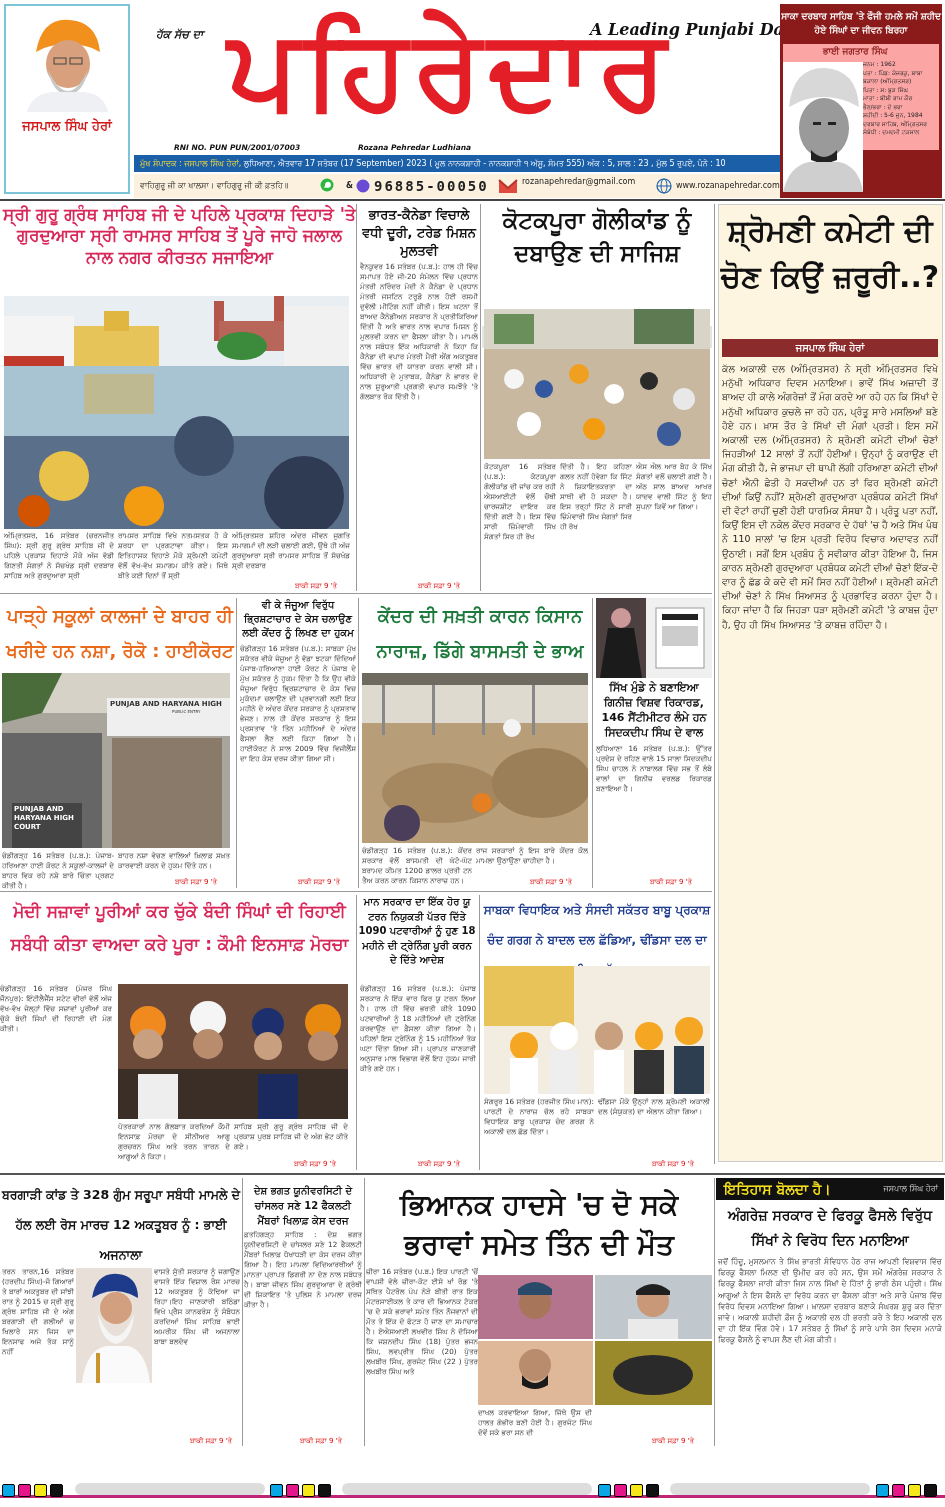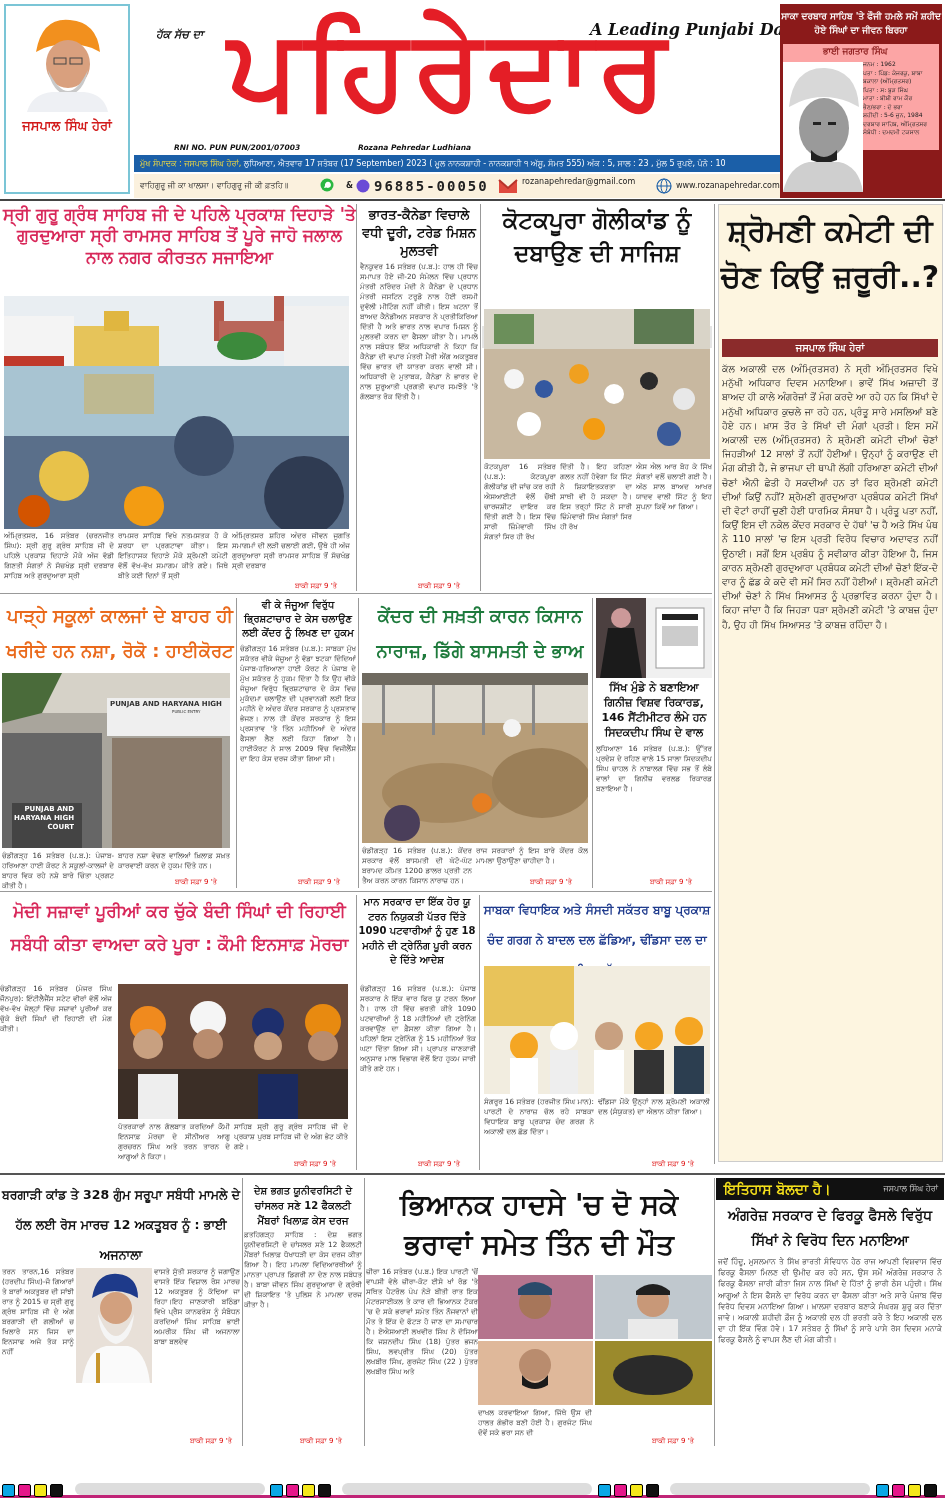--- a/index.html
+++ b/index.html
@@ -205,21 +205,21 @@
     <rect width="228" height="175" fill="#a9a59c"></rect>
     <rect x="0" y="0" width="228" height="40" fill="#d6d2c8"></rect>
     <rect x="105" y="25" width="123" height="38" fill="#efefef"></rect>
     <rect x="0" y="60" width="100" height="115" fill="#666"></rect>
     <rect x="110" y="65" width="110" height="110" fill="#8a7a6a"></rect>
     <rect x="10" y="130" width="70" height="45" fill="#444"></rect>
     <path d="M0 0 L60 0 L40 40 L0 50 Z" fill="#4a6b3a"></path>
   </svg>
   <div style="position:absolute; left:108px; top:27px; font-size:7px; font-weight:bold; color:#333;">PUNJAB AND HARYANA HIGH</div>
   <div style="position:absolute; left:170px; top:36px; font-size:4px; color:#333;">PUBLIC ENTRY</div>
-  <div style="position:absolute; left:12px; top:132px; width:60px; font-size:7px; line-height:9px; font-weight:bold; color:#fff;text-align:right;">PUNJAB AND HARYANA HIGH COURT</div>
+  <div style="position:absolute; left:12px; top:132px; width:60px; font-size:7px; line-height:9px; font-weight:bold; color:#fff;">PUNJAB AND HARYANA HIGH COURT</div>
 </div>
 <div class="abs col-text" style="left:2px; top:851px; width:112px; height:38px;">ਚੰਡੀਗੜ੍ਹ 16 ਸਤੰਬਰ (ਪ.ਬ.): ਪੰਜਾਬ-ਹਰਿਆਣਾ ਹਾਈ ਕੋਰਟ ਨੇ ਸਕੂਲਾਂ-ਕਾਲਜਾਂ ਦੇ ਬਾਹਰ ਵਿਕ ਰਹੇ ਨਸ਼ੇ ਬਾਰੇ ਚਿੰਤਾ ਪ੍ਰਗਟ ਕੀਤੀ ਹੈ।</div>
 <div class="abs col-text" style="left:118px; top:851px; width:112px; height:28px;">ਬਾਹਰ ਨਸ਼ਾ ਵੇਚਣ ਵਾਲਿਆਂ ਖ਼ਿਲਾਫ਼ ਸਖ਼ਤ ਕਾਰਵਾਈ ਕਰਨ ਦੇ ਹੁਕਮ ਦਿੱਤੇ ਹਨ।</div>
 <div class="abs more" style="left:175px; top:878px;">ਬਾਕੀ ਸਫ਼ਾ 9 'ਤੇ</div>
 
 <div class="abs rule-v" style="left:236px; top:598px; height:290px;"></div>
 
 <div class="abs hl hl-black" style="left:240px; top:598px; width:116px; font-size:10px; line-height:14px;">ਵੀ ਕੇ ਜੰਜੂਆ ਵਿਰੁੱਧ ਭ੍ਰਿਸ਼ਟਾਚਾਰ ਦੇ ਕੇਸ ਚਲਾਉਣ ਲਈ ਕੇਂਦਰ ਨੂੰ ਲਿਖਣ ਦਾ ਹੁਕਮ</div>
 <div class="abs col-text" style="left:240px; top:644px; width:116px; height:236px;">ਚੰਡੀਗੜ੍ਹ 16 ਸਤੰਬਰ (ਪ.ਬ.): ਸਾਬਕਾ ਮੁੱਖ ਸਕੱਤਰ ਵੀਕੇ ਜੰਜੂਆ ਨੂੰ ਵੱਡਾ ਝਟਕਾ ਦਿੰਦਿਆਂ ਪੰਜਾਬ-ਹਰਿਆਣਾ ਹਾਈ ਕੋਰਟ ਨੇ ਪੰਜਾਬ ਦੇ ਮੁੱਖ ਸਕੱਤਰ ਨੂੰ ਹੁਕਮ ਦਿੱਤਾ ਹੈ ਕਿ ਉਹ ਵੀਕੇ ਜੰਜੂਆ ਵਿਰੁੱਧ ਭ੍ਰਿਸ਼ਟਾਚਾਰ ਦੇ ਕੇਸ ਵਿਚ ਮੁਕੱਦਮਾ ਚਲਾਉਣ ਦੀ ਪ੍ਰਵਾਨਗੀ ਲਈ ਇਕ ਮਹੀਨੇ ਦੇ ਅੰਦਰ ਕੇਂਦਰ ਸਰਕਾਰ ਨੂੰ ਪ੍ਰਸਤਾਵ ਭੇਜਣ। ਨਾਲ ਹੀ ਕੇਂਦਰ ਸਰਕਾਰ ਨੂੰ ਇਸ ਪ੍ਰਸਤਾਵ 'ਤੇ ਤਿੰਨ ਮਹੀਨਿਆਂ ਦੇ ਅੰਦਰ ਫੈਸਲਾ ਲੈਣ ਲਈ ਕਿਹਾ ਗਿਆ ਹੈ। ਹਾਈਕੋਰਟ ਨੇ ਸਾਲ 2009 ਵਿੱਚ ਵਿਜੀਲੈਂਸ ਦਾ ਇਹ ਕੇਸ ਦਰਜ ਕੀਤਾ ਗਿਆ ਸੀ।</div>
 <div class="abs more" style="left:298px; top:878px;">ਬਾਕੀ ਸਫ਼ਾ 9 'ਤੇ</div>

